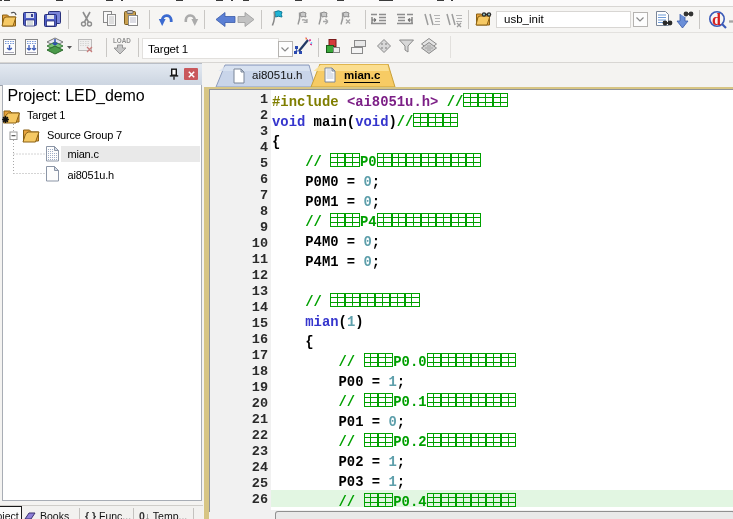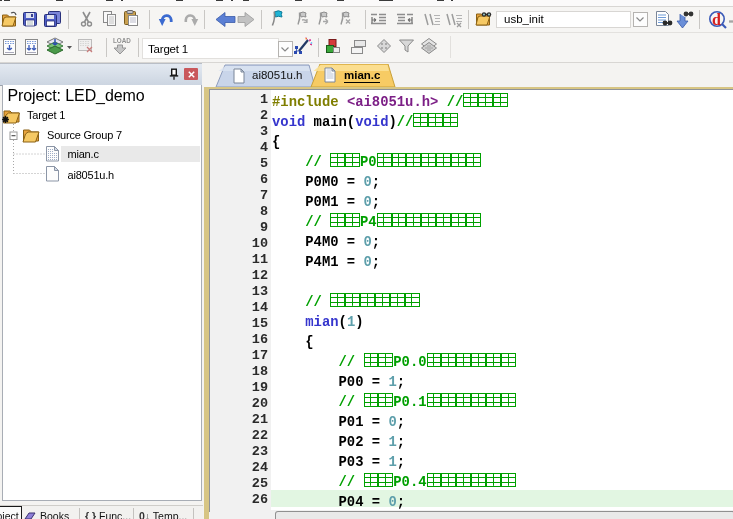--- a/index.html
+++ b/index.html
@@ -413,20 +413,21 @@
     P4M0 = <span class="num">0</span>;
     P4M1 = <span class="num">0</span>;
 
     <span class="cm">// <i class="cj"></i><i class="cj"></i><i class="cj"></i><i class="cj"></i><i class="cj"></i><i class="cj"></i></span>
     <span class="kw">mian</span>(<span class="num">1</span>)
     {
         <span class="cm">// <i class="cj"></i><i class="cj"></i>P0.0<i class="cj"></i><i class="cj"></i><i class="cj"></i><i class="cj"></i><i class="cj"></i><i class="cj"></i></span>
         P00 = <span class="num">1</span>;
         <span class="cm">// <i class="cj"></i><i class="cj"></i>P0.1<i class="cj"></i><i class="cj"></i><i class="cj"></i><i class="cj"></i><i class="cj"></i><i class="cj"></i></span>
         P01 = <span class="num">0</span>;
+        <span class="cm">// <i class="cj"></i><i class="cj"></i>P0.2<i class="cj"></i><i class="cj"></i><i class="cj"></i><i class="cj"></i><i class="cj"></i><i class="cj"></i></span>
         P02 = <span class="num">1</span>;
         P03 = <span class="num">1</span>;
         <span class="cm">// <i class="cj"></i><i class="cj"></i>P0.4<i class="cj"></i><i class="cj"></i><i class="cj"></i><i class="cj"></i><i class="cj"></i><i class="cj"></i></span>
         P04 = <span class="num">0</span>;
     }
 }
 </div>
 <div id="hscroll"></div>
     <div id="hthumb"></div>
 </div>

